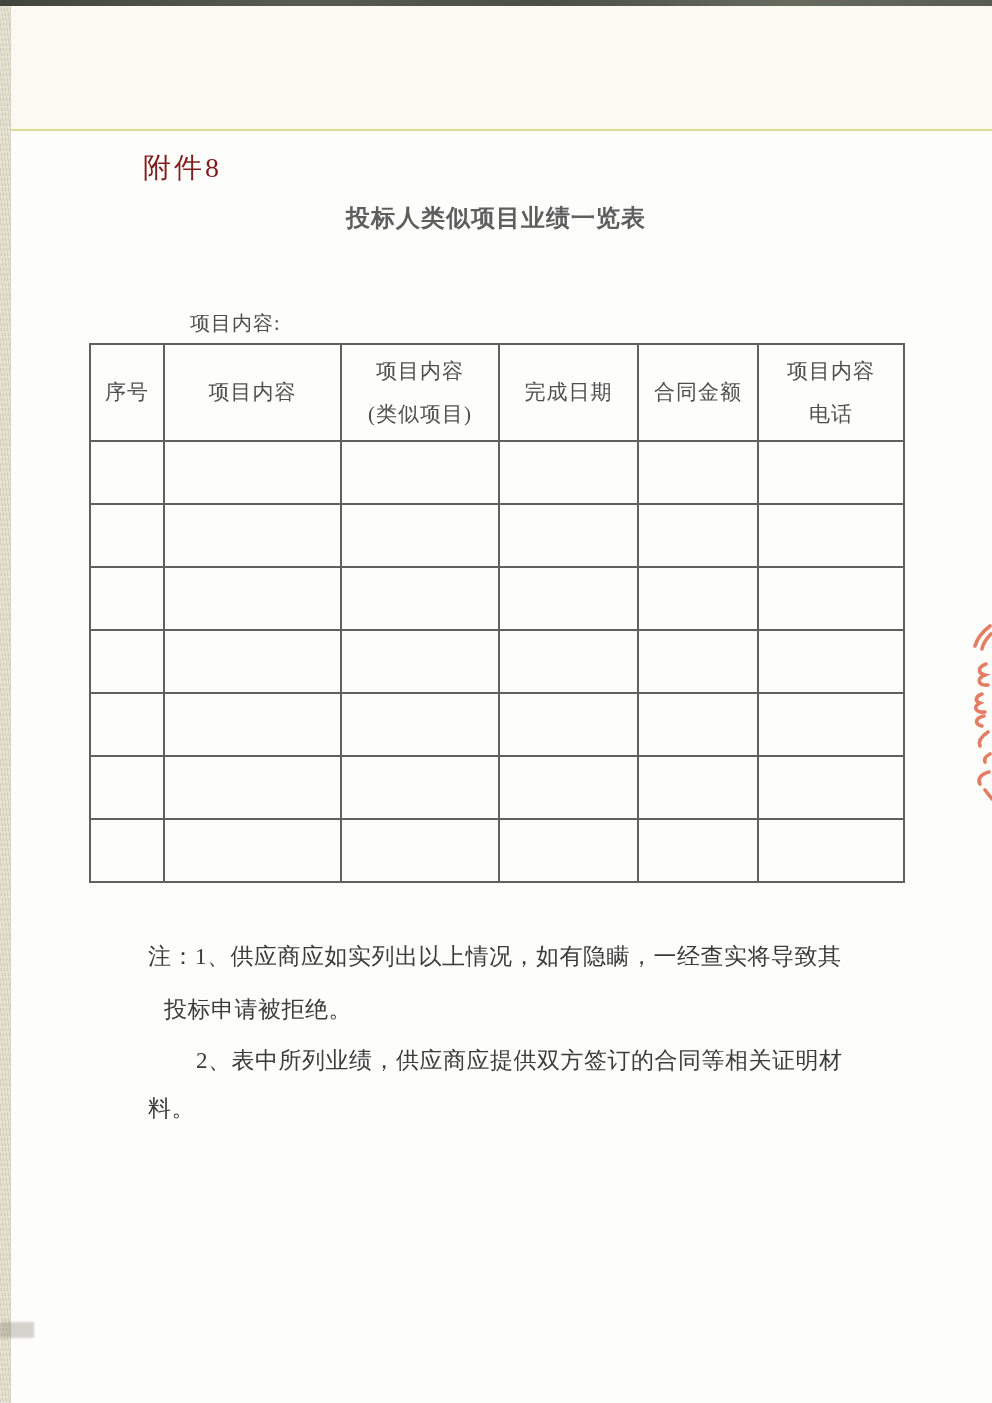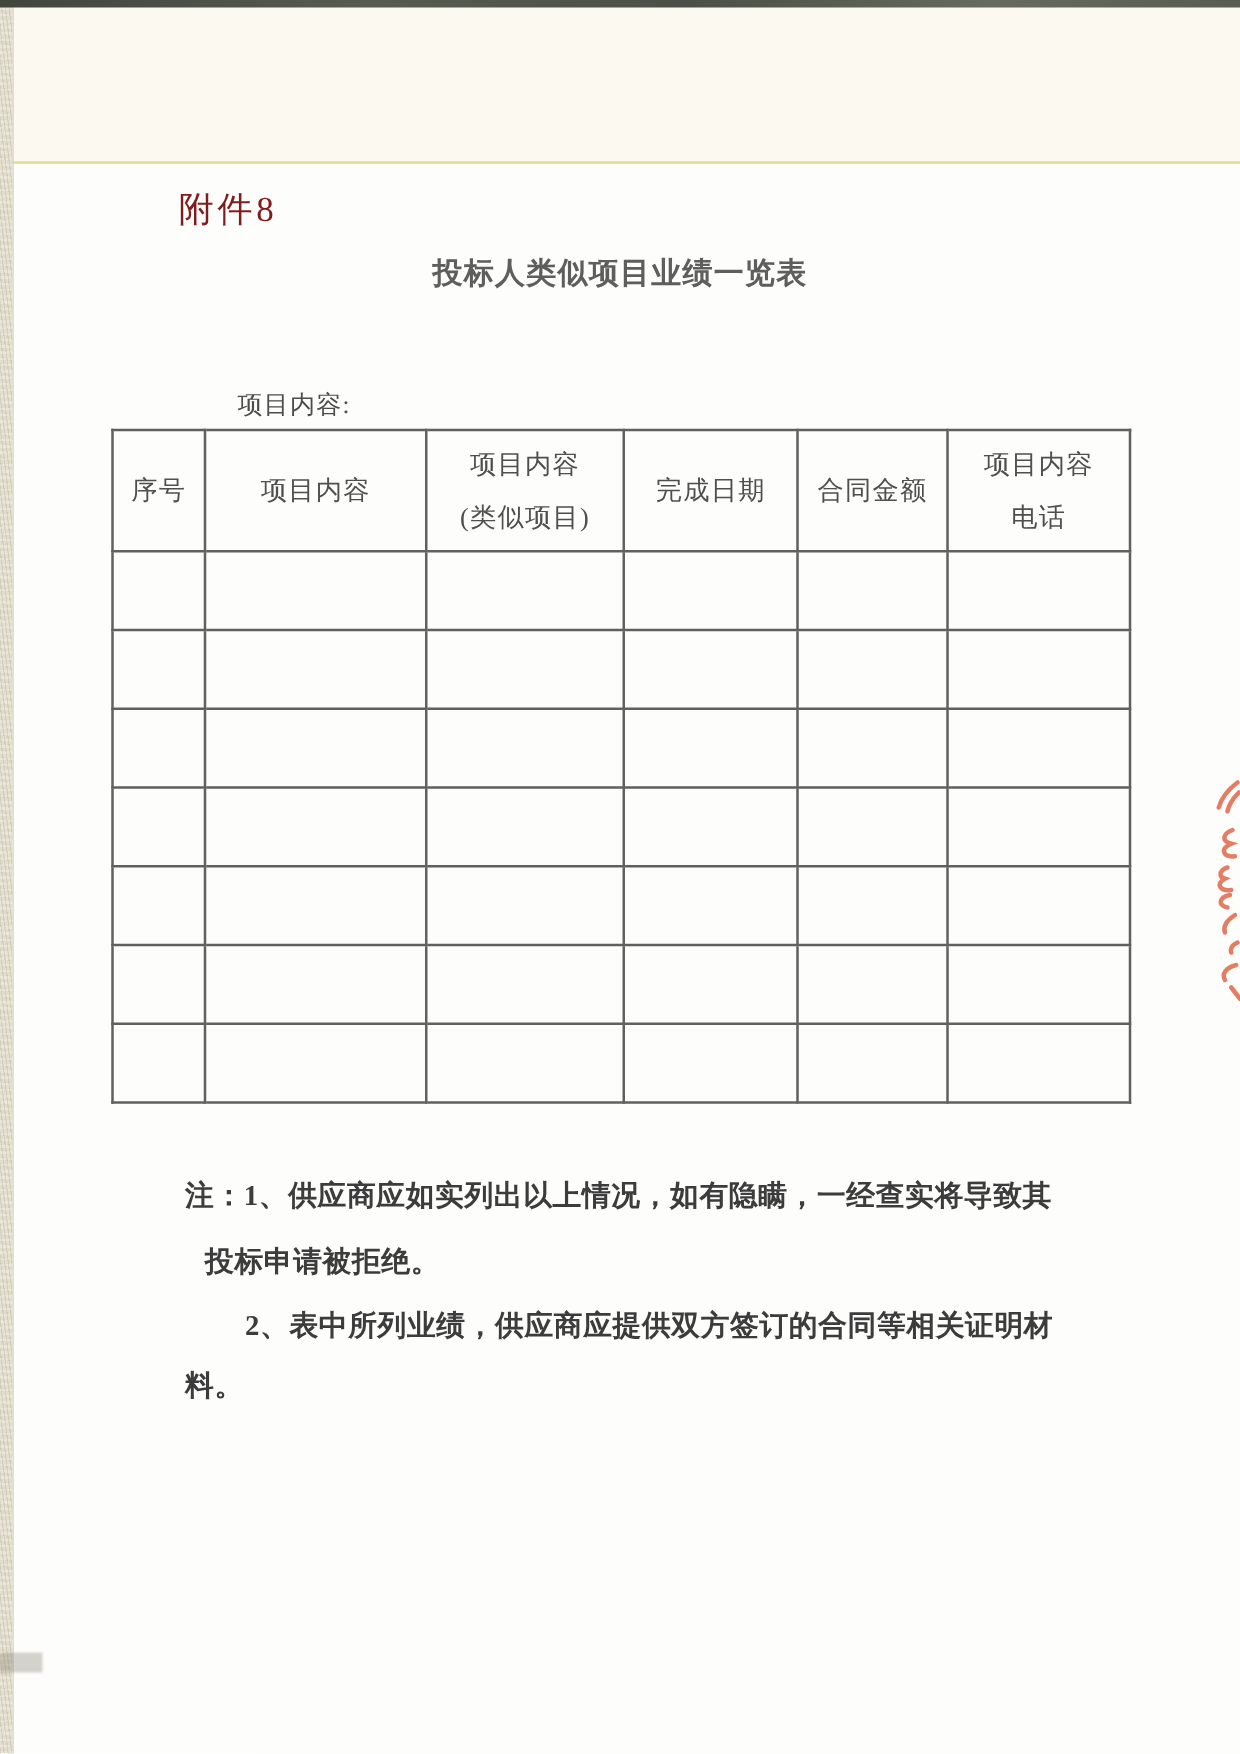--- a/index.html
+++ b/index.html
@@ -78,21 +78,21 @@
     text-align: center;
     vertical-align: middle;
     line-height: 43px;
     white-space: pre-line;
     letter-spacing: 1px;
   }
   .perf-table tbody td { height: 63px; background: transparent; }
 
   .notes-line {
     position: absolute;
-    font-size: 23px; font-weight: bold; color: #3c3c3c;
+    font-size: 23px; font-weight: normal; color: #3c3c3c;
     letter-spacing: 0.5px; white-space: nowrap;
   }
   .note-l1 { left: 148px; top: 941px; }
   .note-l2 { left: 164px; top: 994px; }
   .note-l3 { left: 196px; top: 1045px; }
   .note-l4 { left: 148px; top: 1093px; }
 </style>
 </head>
 <body>
 

